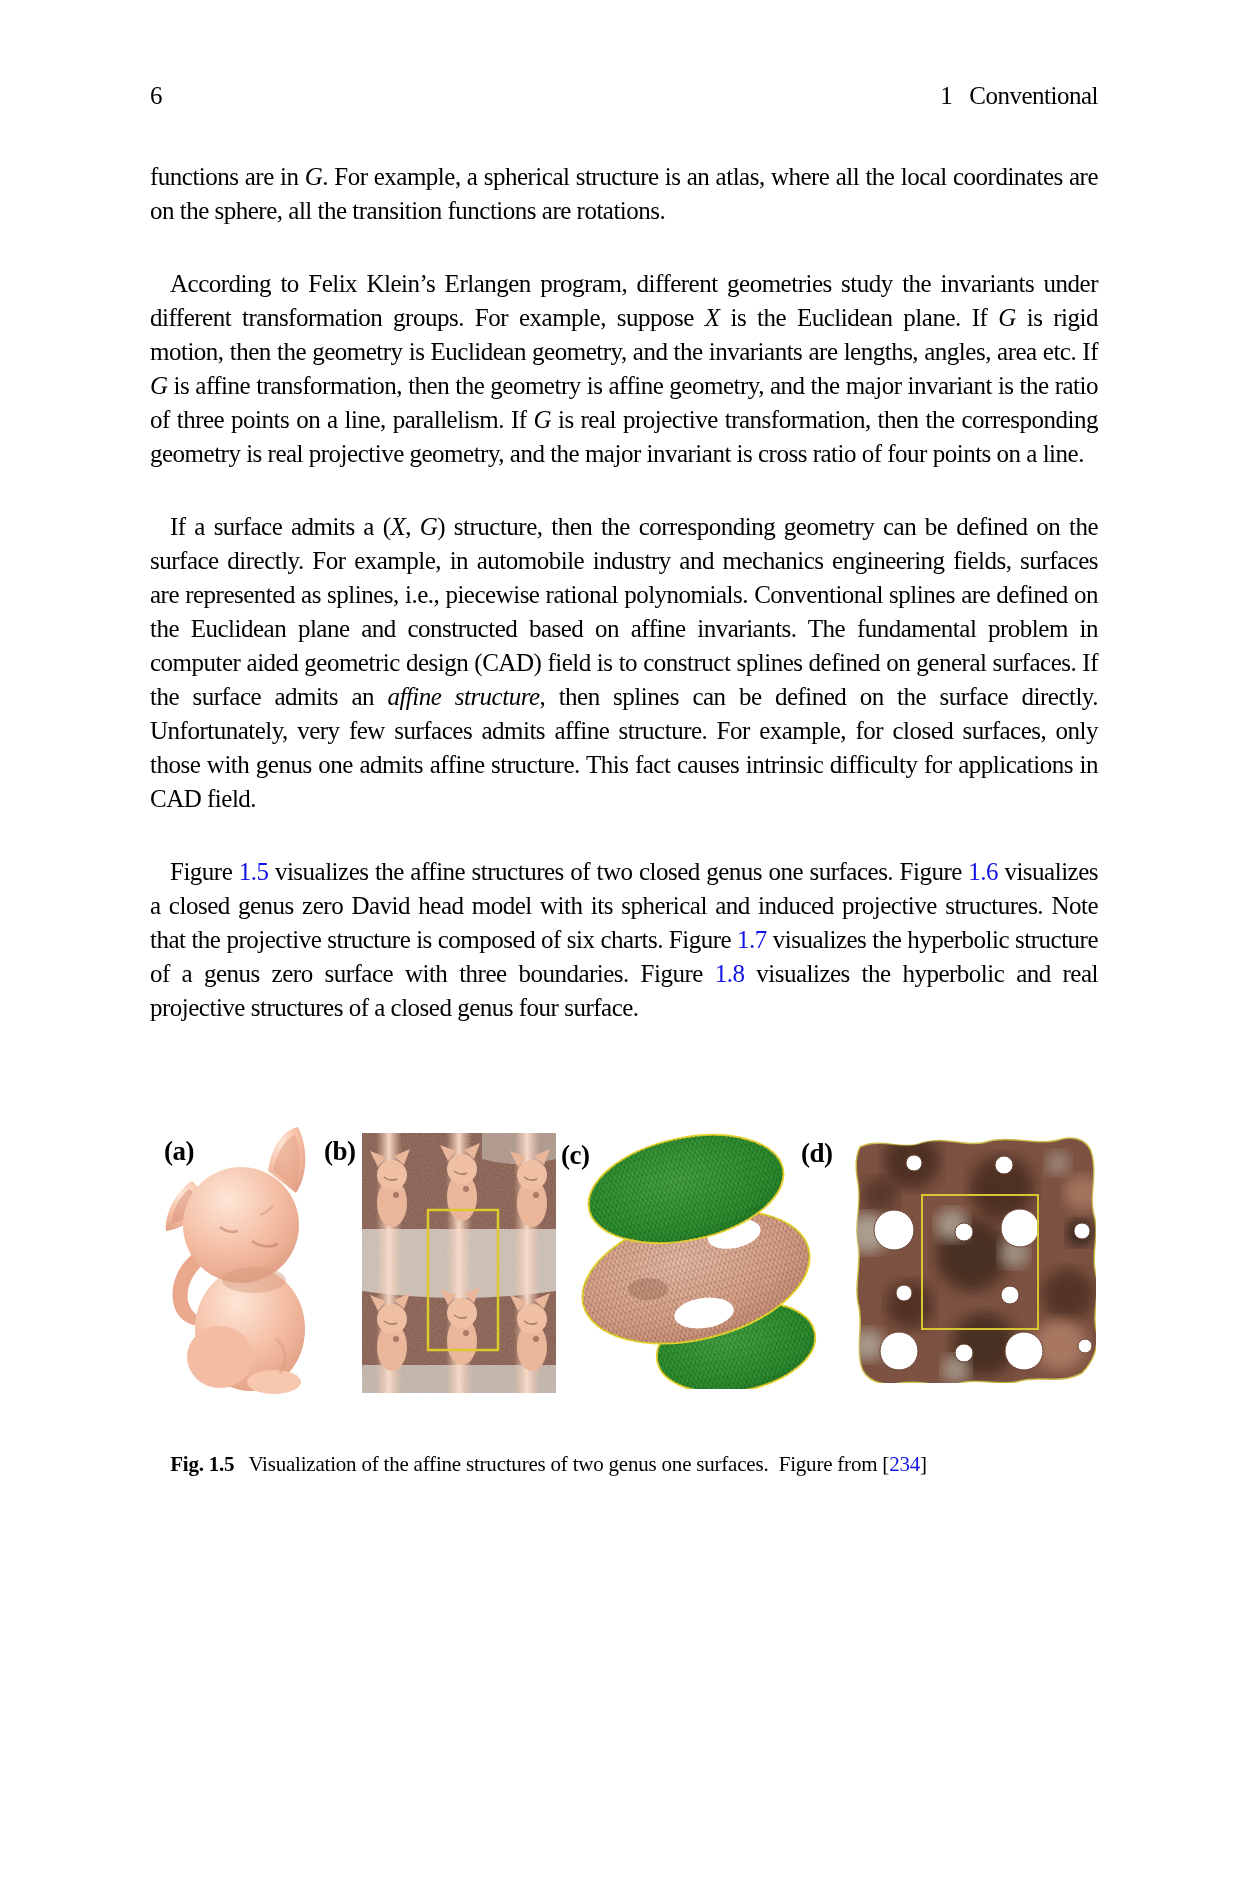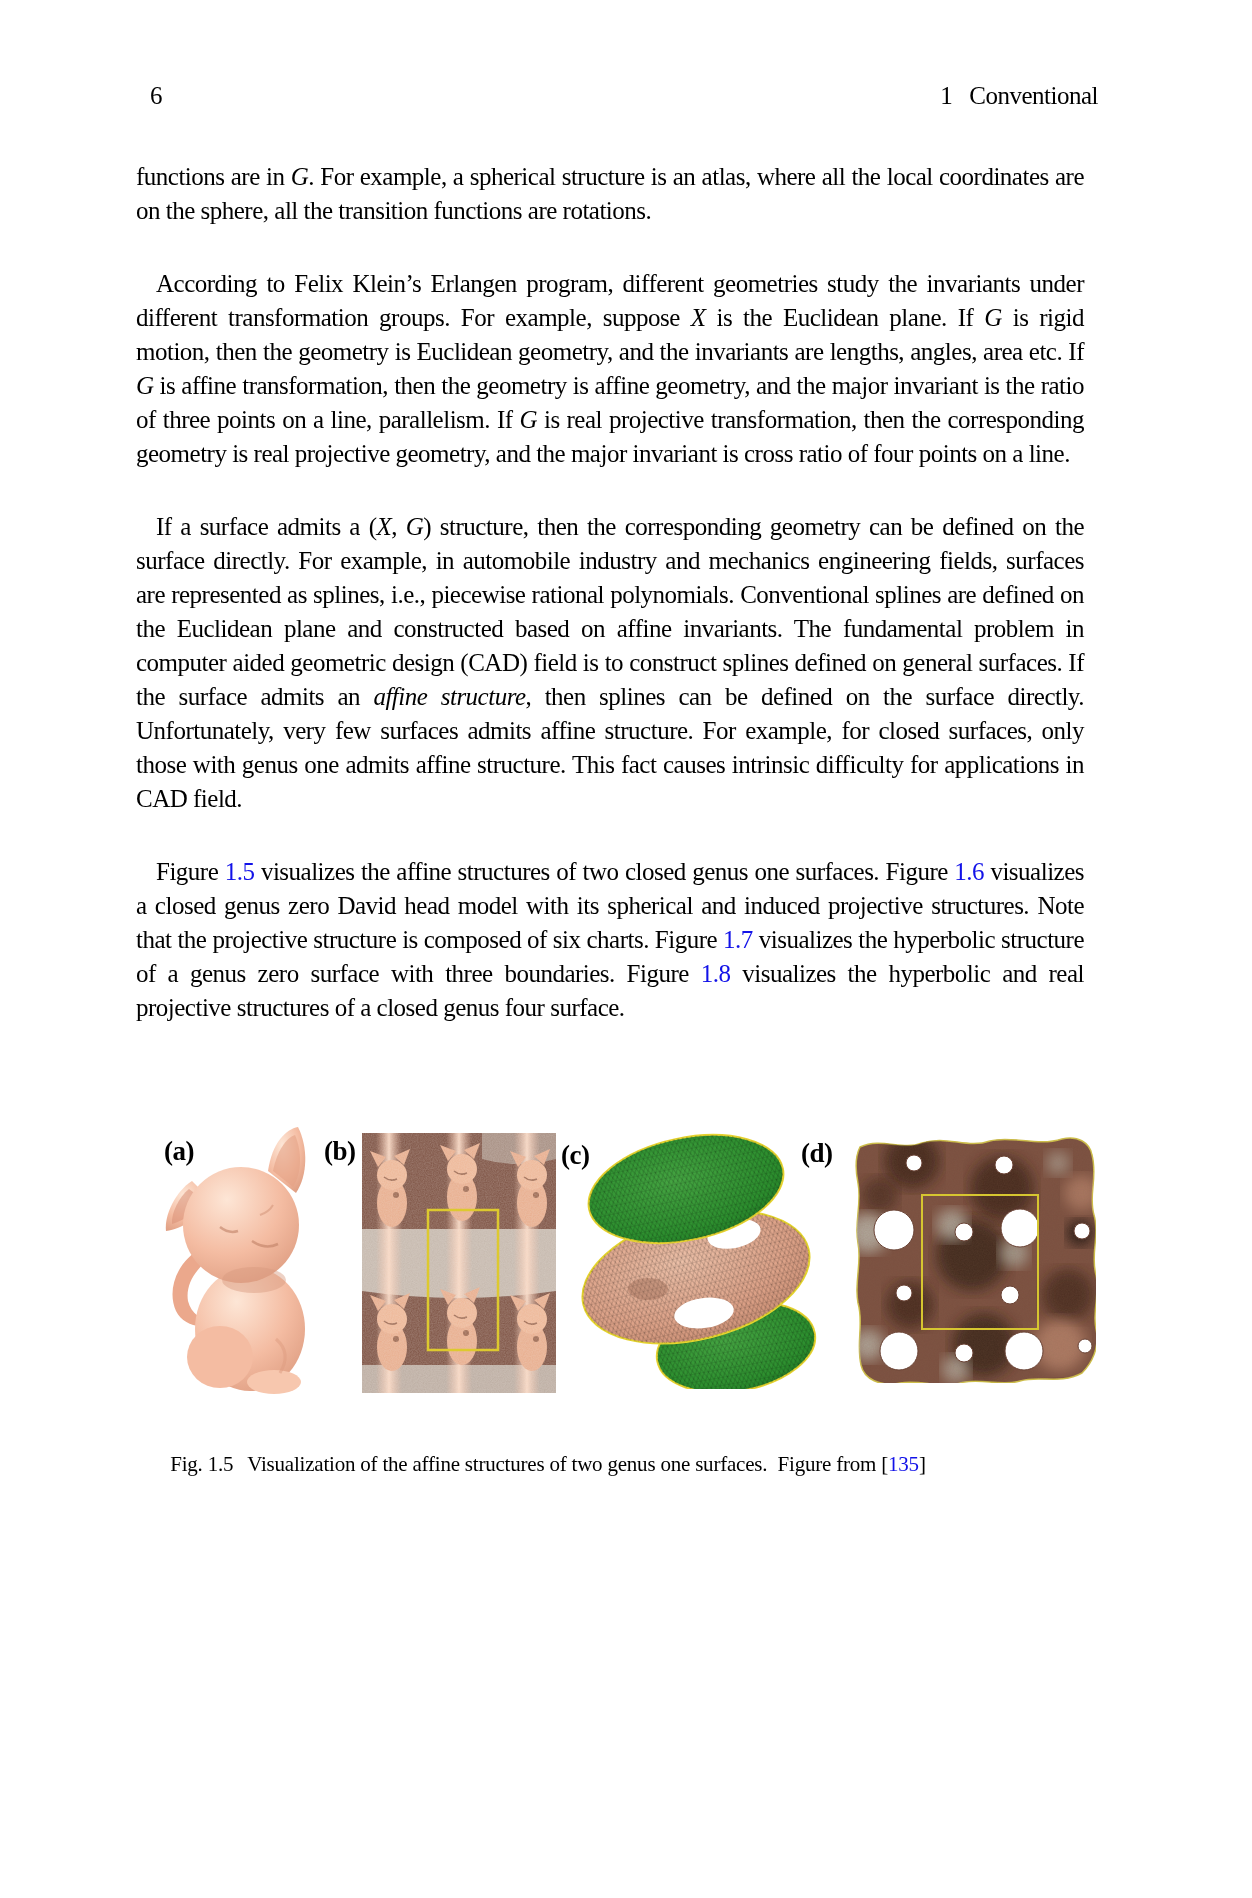--- a/index.html
+++ b/index.html
@@ -15,21 +15,21 @@
   }
   
   #header{
     position:absolute;left:150px;top:82px;width:948px;
     font-size:25px;letter-spacing:-0.02em;
     display:flex;justify-content:space-between;align-items:baseline;
   }
   #header .chapter{display:flex;gap:17px;}
   
   #body-text{
-    position:absolute;left:136px;top:160px;width:948px;
+    position:absolute;left:150px;top:160px;width:948px;
     font-size:25px;line-height:34px;letter-spacing:-0.02em;
     text-align:justify;
   }
   #body-text p{margin:0;}
   #body-text p.indent{text-indent:20px;margin-top:39px;}
   .math-var{font-style:italic;}
   a.fig-link{color:#1212e8;text-decoration:none;cursor:pointer;}
   
   #figure{
     position:absolute;left:150px;top:1120px;width:948px;height:292px;
@@ -38,21 +38,21 @@
     position:absolute;
     font-weight:bold;font-size:27px;letter-spacing:-0.02em;
   }
   .panel-img{position:absolute;display:block;}
   
   #caption{
     position:absolute;left:150px;top:1422px;width:948px;
     font-size:21px;letter-spacing:-0.01em;line-height:28px;
     white-space:pre-wrap;
   }
-  #caption .cap-tag{font-weight:normal;margin-right:14px;text-align:center;}
+  #caption .cap-tag{font-weight:bold;margin-right:14px;text-align:center;}
 </style>
 </head>
 <body>
 
 <div id="page">
 
   <div id="header">
     <span>6</span>
     <span class="chapter">
       <span>1</span>
@@ -216,16 +216,16 @@
         <circle cx="47" cy="218" r="19"></circle>
         <circle cx="112" cy="220" r="9"></circle>
         <circle cx="172" cy="218" r="19"></circle>
         <circle cx="233" cy="213" r="7"></circle>
       </g>
       <rect x="70" y="62" width="116" height="134" fill="none" stroke="#d6c630" stroke-width="2"></rect>
     </svg>
   </div>
 
   <div id="caption">
-    <span class="cap-tag">Fig. 1.5</span><span id="caption-text"><span>Visualization of the affine structures of two genus one surfaces. Figure from [</span><a class="fig-link" href="#" style="color: rgb(18, 18, 232);">135</a><span>]</span></span>
+    <span class="cap-tag">Fig. 1.5</span><span id="caption-text"><span>Visualization of the affine structures of two genus one surfaces. Figure from [</span><a class="fig-link" href="#" style="color: rgb(18, 18, 232);">234</a><span>]</span></span>
   </div>
 
 </div>
 
 </body></html>

